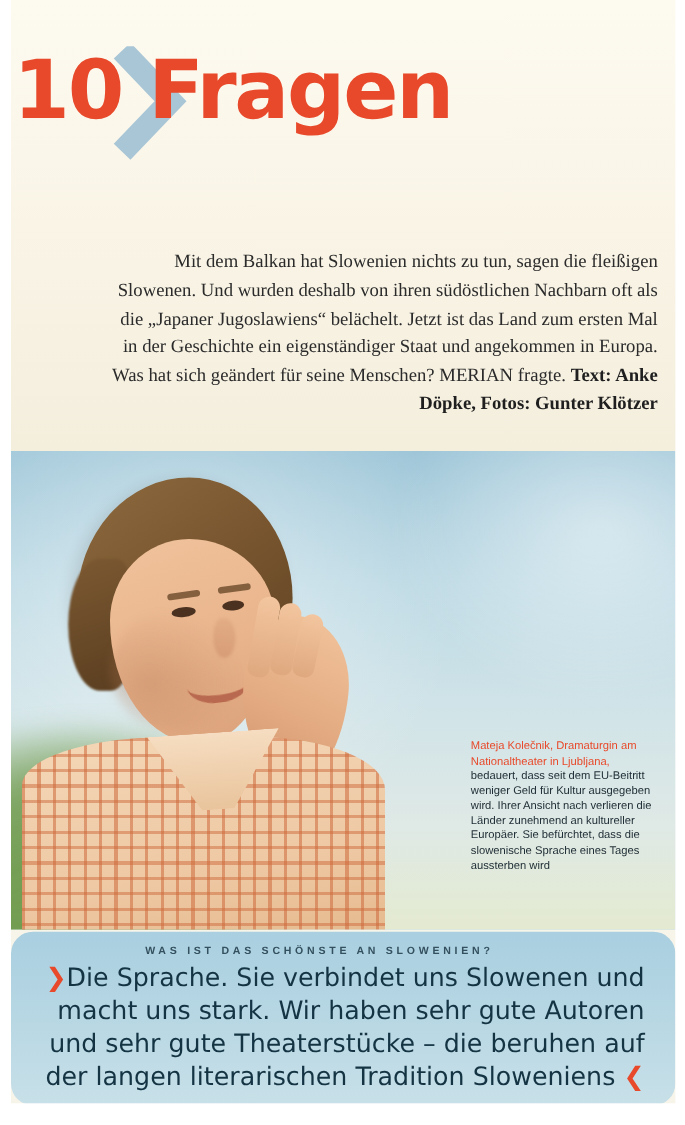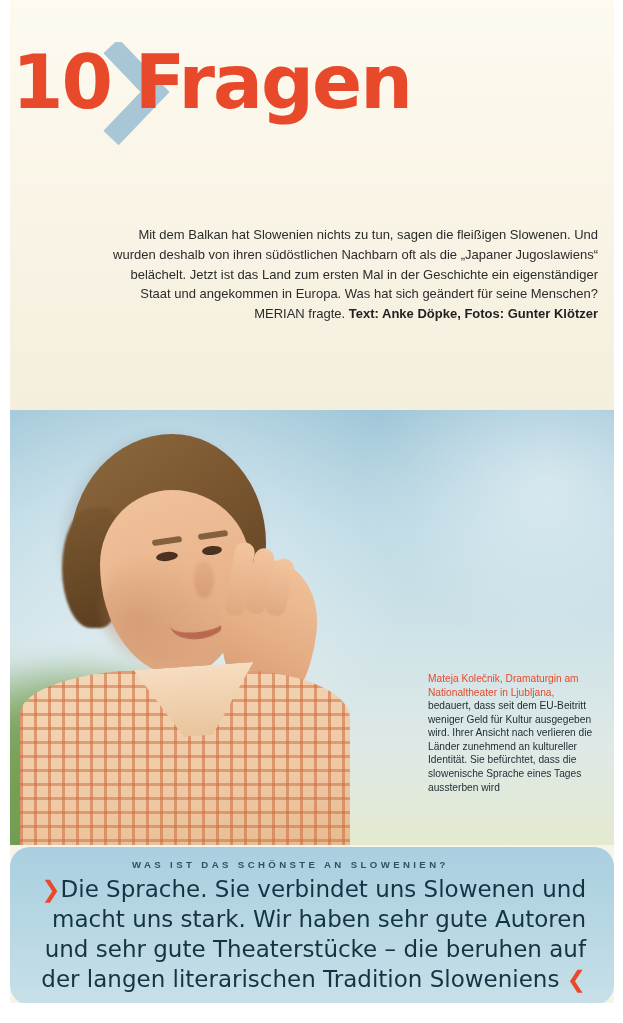--- a/index.html
+++ b/index.html
@@ -75,22 +75,22 @@
     vertical-align: 6px;
     margin-left: 6px;
   }
 
   .standfirst {
     position: absolute;
     left: 100px;
     top: 225px;
     width: 498px;
     text-align: right;
-    font-family: Liberation Sans, sans-serif;
-    font-size: 13px;
+    font-family: Liberation Serif, serif;
+    font-size: 17px;
     line-height: 1.52;
     color: #2b2b2b;
   }
   .standfirst .credit {
     font-weight: bold;
     color: #1f1f1f;
   }
 
   
   .photo-wrap {
@@ -354,21 +354,21 @@
       <div class="smile"></div>
       <div class="hand"></div>
       <div class="finger f1"></div>
       <div class="finger f2"></div>
       <div class="finger f3"></div>
       <div class="shirt"></div>
       <div class="collar"></div>
     </div>
 
     <div class="caption">
-      <span class="lead">Mateja Kolečnik, Dramaturgin am Nationaltheater in Ljubljana,</span><span> bedauert, dass seit dem EU-Beitritt weniger Geld für Kultur ausgegeben wird. Ihrer Ansicht nach verlieren die Länder zunehmend an kultureller Identität. Sie befürchtet, dass die slowenische Sprache eines Tages aussterben wird</span>
+      <span class="lead">Mateja Kolečnik, Dramaturgin am Nationaltheater in Ljubljana,</span><span> bedauert, dass seit dem EU-Beitritt weniger Geld für Kultur ausgegeben wird. Ihrer Ansicht nach verlieren die Länder zunehmend an kultureller Europäer. Sie befürchtet, dass die slowenische Sprache eines Tages aussterben wird</span>
     </div>
   </div>
 
   <div class="bottom">
     <div class="kicker">WAS IST DAS SCHÖNSTE AN SLOWENIEN?</div>
     <div class="quote"><span class="open-chev">❯</span><span>Die Sprache. Sie verbindet uns Slowenen und macht uns stark. Wir haben sehr gute Autoren und sehr gute Theaterstücke – die beruhen auf der langen literarischen Tradition Sloweniens</span> <span class="close-chev">❮</span></div>
   </div>
 
   <div class="edge-left"></div>
   <div class="edge-right"></div>

